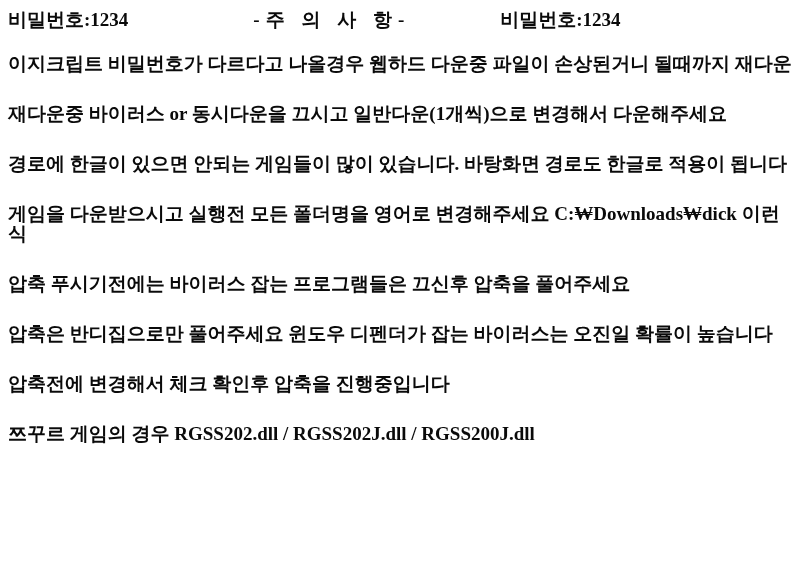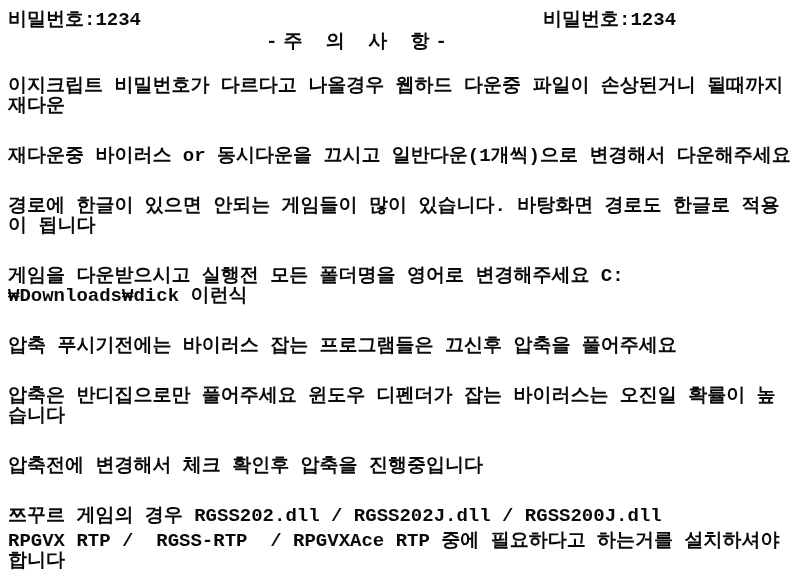--- a/index.html
+++ b/index.html
@@ -6,38 +6,37 @@
     margin: 0;
     padding: 0;
     background: #ffffff;
   }
   .page {
     position: relative;
     width: 800px;
     height: 576px;
     background: #ffffff;
     overflow: hidden;
-    font-family: Liberation Mono, monospace;
+    font-family: Liberation Serif, serif;
     font-weight: bold;
     color: #0a0a0a;
     font-size: 19px;
     line-height: 20px;
   }
   .header {
     display: flex;
     align-items: flex-start;
     padding: 10px 8px 0 8px;
     white-space: pre;
   }
   .pw-left { flex: 0 0 auto; }
   .title {
     flex: 0 0 auto;
     margin-left: 125px;
     letter-spacing: 6px;
-    margin-top: 22px;
   }
   .pw-right {
     flex: 0 0 auto;
     margin-left: 90px;
   }
   .body-text {
     padding: 0 8px;
   }
   .line {
     margin: 30px 0 0 0;
@@ -59,16 +58,15 @@
 
   <div class="body-text">
     <p class="line first">이지크립트 비밀번호가 다르다고 나올경우 웹하드 다운중 파일이 손상된거니 될때까지 재다운</p>
     <p class="line">재다운중 바이러스 or 동시다운을 끄시고 일반다운(1개씩)으로 변경해서 다운해주세요</p>
     <p class="line">경로에 한글이 있으면 안되는 게임들이 많이 있습니다. 바탕화면 경로도 한글로 적용이 됩니다</p>
     <p class="line">게임을 다운받으시고 실행전 모든 폴더명을 영어로 변경해주세요 C:₩Downloads₩dick 이런식</p>
     <p class="line">압축 푸시기전에는 바이러스 잡는 프로그램들은 끄신후 압축을 풀어주세요</p>
     <p class="line">압축은 반디집으로만 풀어주세요 윈도우 디펜더가 잡는 바이러스는 오진일 확률이 높습니다</p>
     <p class="line">압축전에 변경해서 체크 확인후 압축을 진행중입니다</p>
     <p class="line gap-large">쯔꾸르 게임의 경우 RGSS202.dll / RGSS202J.dll / RGSS200J.dll</p>
-    <p class="line tight">RPGVX RTP /  RGSS-RTP  / RPGVXAce RTP 중에 필요하다고 하는거를 설치하셔야 합니다</p>
 
   </div>
 </div>
 
 </body></html>

